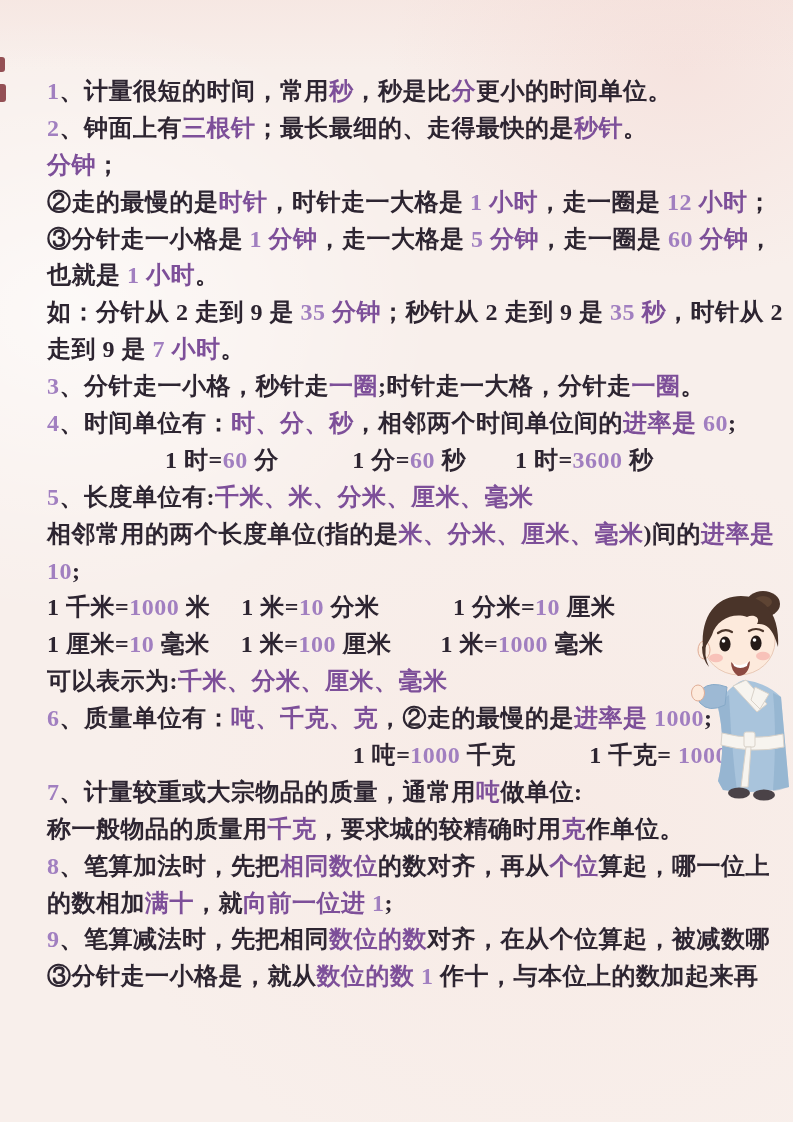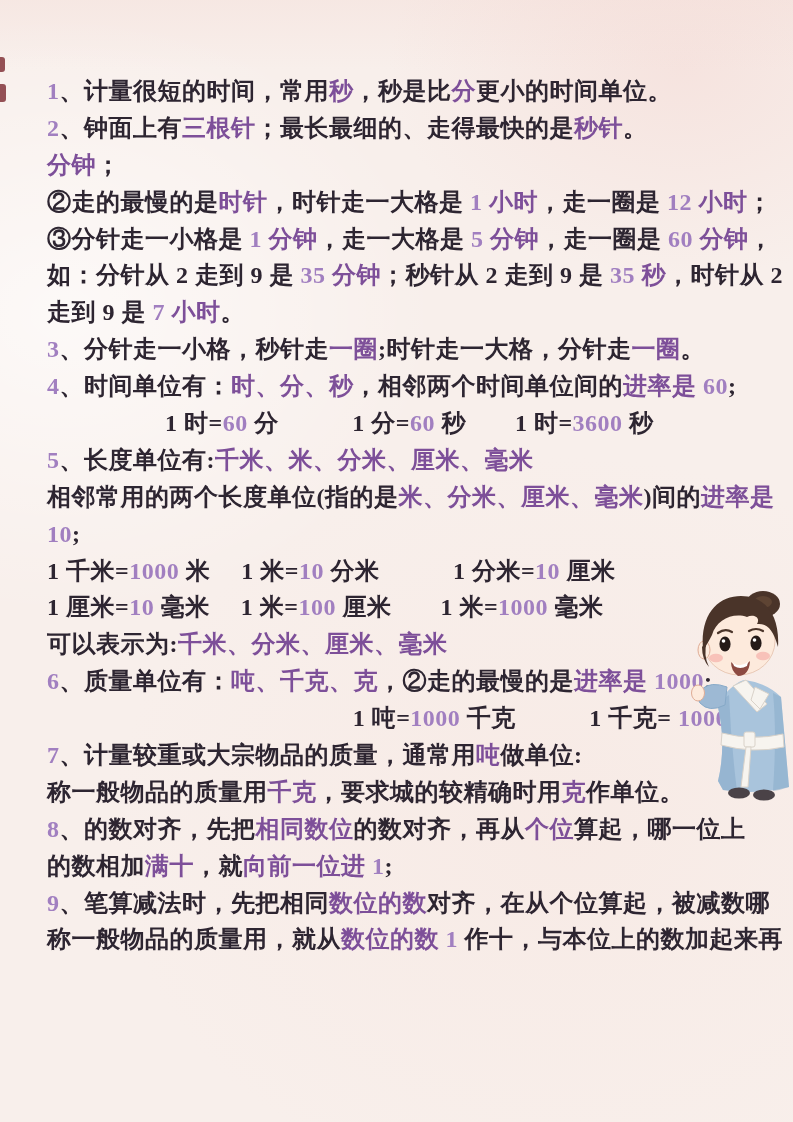--- a/index.html
+++ b/index.html
@@ -40,39 +40,40 @@
 
 <div class="edge-artifact" id="edge-mark-1"></div>
 <div class="edge-artifact" id="edge-mark-2"></div>
 
 <div class="text-block">
     <div class="line"><span class="seg-n">1</span><span class="seg-k">、计量很短的时间，常用</span><span class="seg-a">秒</span><span class="seg-k">，秒是比</span><span class="seg-a">分</span><span class="seg-k">更小的时间单位。</span></div>
     <div class="line"><span class="seg-n">2</span><span class="seg-k">、钟面上有</span><span class="seg-a">三根针</span><span class="seg-k">；最长最细的、走得最快的是</span><span class="seg-a">秒针</span><span class="seg-k">。</span></div>
     <div class="line"><span class="seg-a">分钟</span><span class="seg-k">；</span></div>
     <div class="line"><span class="seg-k">②走的最慢的是</span><span class="seg-a">时针</span><span class="seg-k">，时针走一大格是 </span><span class="seg-n">1</span><span class="seg-a"> 小时</span><span class="seg-k">，走一圈是 </span><span class="seg-n">12</span><span class="seg-a"> 小时</span><span class="seg-k">；</span></div>
     <div class="line"><span class="seg-k">③分针走一小格是 </span><span class="seg-n">1</span><span class="seg-a"> 分钟</span><span class="seg-k">，走一大格是 </span><span class="seg-n">5</span><span class="seg-a"> 分钟</span><span class="seg-k">，走一圈是 </span><span class="seg-n">60</span><span class="seg-a"> 分钟</span><span class="seg-k">，</span></div>
+    <div class="line"><span class="seg-k">也就是 </span><span class="seg-n">1</span><span class="seg-a"> 小时</span><span class="seg-k">。</span></div>
     <div class="line"><span class="seg-k">如：分针从 2 走到 9 是 </span><span class="seg-n">35</span><span class="seg-a"> 分钟</span><span class="seg-k">；秒针从 2 走到 9 是 </span><span class="seg-n">35</span><span class="seg-a"> 秒</span><span class="seg-k">，时针从 2</span></div>
     <div class="line"><span class="seg-k">走到 9 是 </span><span class="seg-n">7</span><span class="seg-a"> 小时</span><span class="seg-k">。</span></div>
     <div class="line"><span class="seg-n">3</span><span class="seg-k">、分针走一小格，秒针走</span><span class="seg-a">一圈</span><span class="seg-k">;时针走一大格，分针走</span><span class="seg-a">一圈</span><span class="seg-k">。</span></div>
     <div class="line"><span class="seg-n">4</span><span class="seg-k">、时间单位有：</span><span class="seg-a">时、分、秒</span><span class="seg-k">，相邻两个时间单位间的</span><span class="seg-a">进率是</span><span class="seg-k"> </span><span class="seg-n">60</span><span class="seg-k">;</span></div>
     <div class="line" style="padding-left: 118px;"><span class="seg-k">1 时=</span><span class="seg-n">60</span><span class="seg-k"> 分</span><span class="seg-k">　　　</span><span class="seg-k">1 分=</span><span class="seg-n">60</span><span class="seg-k"> 秒</span><span class="seg-k">　　</span><span class="seg-k">1 时=</span><span class="seg-n">3600</span><span class="seg-k"> 秒</span></div>
     <div class="line"><span class="seg-n">5</span><span class="seg-k">、长度单位有:</span><span class="seg-a">千米、米、分米、厘米、毫米</span></div>
     <div class="line"><span class="seg-k">相邻常用的两个长度单位(指的是</span><span class="seg-a">米、分米、厘米、毫米</span><span class="seg-k">)间的</span><span class="seg-a">进率是</span></div>
     <div class="line"><span class="seg-n">10</span><span class="seg-k">;</span></div>
     <div class="line"><span class="seg-k">1 千米=</span><span class="seg-n">1000</span><span class="seg-k"> 米</span><span class="seg-k">　 </span><span class="seg-k">1 米=</span><span class="seg-n">10</span><span class="seg-k"> 分米</span><span class="seg-k">　　　</span><span class="seg-k">1 分米=</span><span class="seg-n">10</span><span class="seg-k"> 厘米</span></div>
     <div class="line"><span class="seg-k">1 厘米=</span><span class="seg-n">10</span><span class="seg-k"> 毫米</span><span class="seg-k">　 </span><span class="seg-k">1 米=</span><span class="seg-n">100</span><span class="seg-k"> 厘米</span><span class="seg-k">　　</span><span class="seg-k">1 米=</span><span class="seg-n">1000</span><span class="seg-k"> 毫米</span></div>
     <div class="line"><span class="seg-k">可以表示为:</span><span class="seg-a">千米、分米、厘米、毫米</span></div>
     <div class="line"><span class="seg-n">6</span><span class="seg-k">、质量单位有：</span><span class="seg-a">吨、千克、克</span><span class="seg-k">，②走的最慢的是</span><span class="seg-a">进率是</span><span class="seg-k"> </span><span class="seg-n">1000</span><span class="seg-k">;</span></div>
     <div class="line" style="padding-left: 138px; text-align: right;"><span class="seg-k">1 吨=</span><span class="seg-n">1000</span><span class="seg-k"> 千克</span><span class="seg-k">　　　</span><span class="seg-k">1 千克= </span><span class="seg-n">1000</span><span class="seg-k"> 克</span></div>
     <div class="line"><span class="seg-n">7</span><span class="seg-k">、计量较重或大宗物品的质量，通常用</span><span class="seg-a">吨</span><span class="seg-k">做单位:</span></div>
     <div class="line"><span class="seg-k">称一般物品的质量用</span><span class="seg-a">千克</span><span class="seg-k">，要求城的较精确时用</span><span class="seg-a">克</span><span class="seg-k">作单位。</span></div>
-    <div class="line"><span class="seg-n">8</span><span class="seg-k">、的数对齐，先把</span><span class="seg-a">相同数位</span><span class="seg-k">的数对齐，再从</span><span class="seg-a">个位</span><span class="seg-k">算起，哪一位上</span></div>
+    <div class="line"><span class="seg-n">8</span><span class="seg-k">、笔算加法时，先把</span><span class="seg-a">相同数位</span><span class="seg-k">的数对齐，再从</span><span class="seg-a">个位</span><span class="seg-k">算起，哪一位上</span></div>
     <div class="line"><span class="seg-k">的数相加</span><span class="seg-a">满十</span><span class="seg-k">，就</span><span class="seg-a">向前一位进</span><span class="seg-k"> </span><span class="seg-n">1</span><span class="seg-k">;</span></div>
     <div class="line"><span class="seg-n">9</span><span class="seg-k">、笔算减法时，先把相同</span><span class="seg-a">数位的数</span><span class="seg-k">对齐，在从个位算起，被减数哪</span></div>
-    <div class="line"><span class="seg-k">称一般物品的质量用，就从</span><span class="seg-a">数位的数</span><span class="seg-k"> </span><span class="seg-n">1</span><span class="seg-k"> 作十，与本位上的数加起来再</span></div>
+    <div class="line"><span class="seg-k">③分针走一小格是，就从</span><span class="seg-a">数位的数</span><span class="seg-k"> </span><span class="seg-n">1</span><span class="seg-k"> 作十，与本位上的数加起来再</span></div>
   </div>
 
 <svg class="illustration" viewBox="0 0 120 222" aria-hidden="true">
 
   <ellipse cx="76" cy="21" rx="17" ry="13" fill="#4a3429"></ellipse>
   <ellipse cx="76" cy="19" rx="9" ry="6" fill="#5e4433"></ellipse>
 
   <ellipse cx="52" cy="58" rx="36" ry="34" fill="#fdeadc" stroke="#e9c9b6" stroke-width="1"></ellipse>
 
   <ellipse cx="17" cy="67" rx="6" ry="9" fill="#fdeadc" stroke="#dfac95" stroke-width="1"></ellipse>

